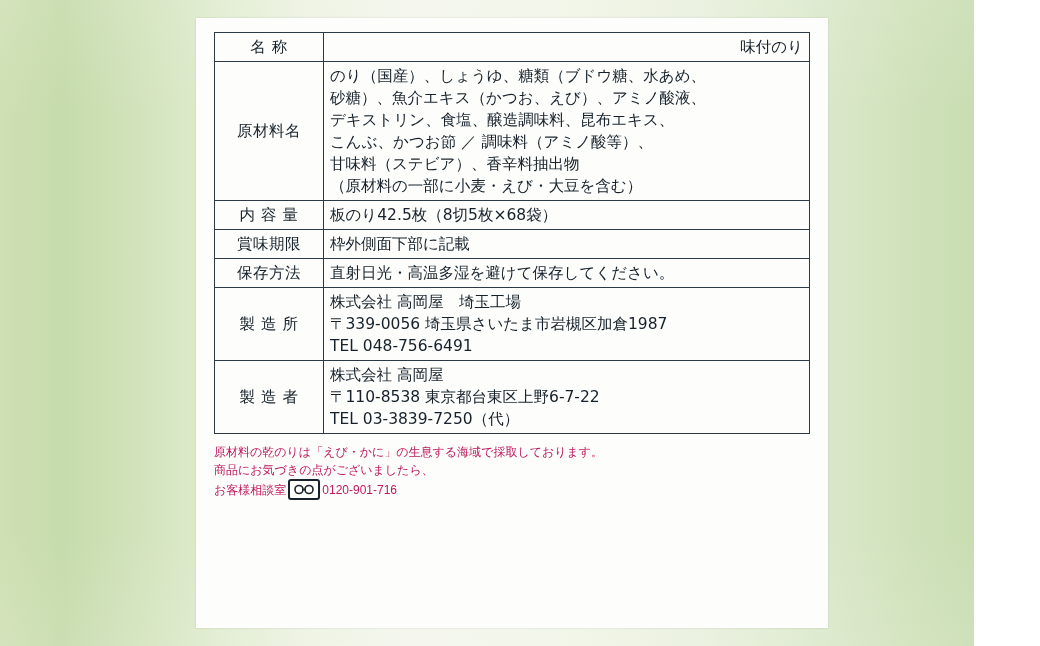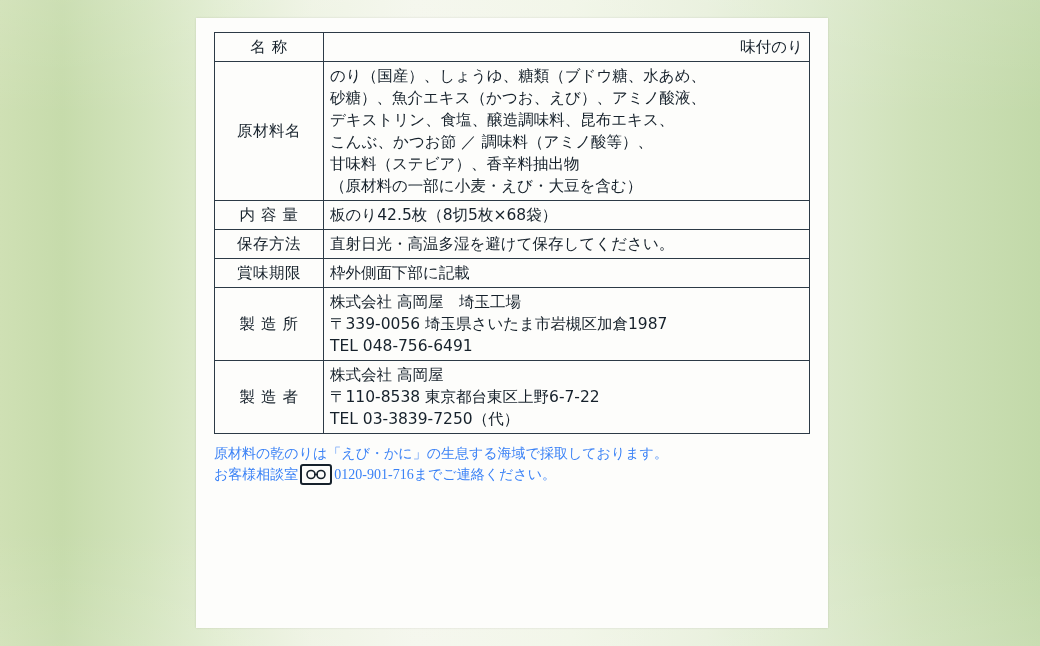--- a/index.html
+++ b/index.html
@@ -2,25 +2,26 @@
 <html><head>
 <meta charset="utf-8">
 <style>
   html, body {
     margin: 0;
     padding: 0;
     background: #ffffff;
   }
   #page {
     position: relative;
-    width: 1040px;
+    width: 939px;
     height: 646px;
     background: #ffffff;
     overflow: hidden;
     font-family: "Liberation Sans", sans-serif;
+    padding-left: 35px;
   }
   
   .photo-bg {
     position: absolute;
     left: 0; top: 0;
     width: 1040px; height: 646px;
     background:
       linear-gradient(90deg,
         #cfe0b4 0%,
         #c6dbab 6%,
@@ -93,24 +94,24 @@
     line-height: 1.54;
   }
   td.maker {
     line-height: 1.46;
     padding-top: 4px;
     padding-bottom: 4px;
   }
 
   .notes {
     margin-top: 9px;
-    font-family: Liberation Serif, serif;
-    font-size: 14px;
+    font-family: Liberation Sans, sans-serif;
+    font-size: 12px;
     line-height: 1.52;
-    color: #3b82f6;
+    color: #be185d;
   }
   .note-line {
     white-space: pre;
   }
   .contact-line {
     display: flex;
     align-items: center;
     white-space: pre;
   }
   .freedial {
@@ -148,53 +149,53 @@
 デキストリン、食塩、醸造調味料、昆布エキス、
 こんぶ、かつお節 ／ 調味料（アミノ酸等）、
 甘味料（ステビア）、香辛料抽出物
 （原材料の一部に小麦・えび・大豆を含む）</td>
           </tr>
           <tr>
             <td class="th">内 容 量</td>
             <td class="val">板のり42.5枚（8切5枚×68袋）</td>
           </tr>
           <tr>
+            <td class="th">賞味期限</td>
+            <td class="val">枠外側面下部に記載</td>
+          </tr>
+          <tr>
             <td class="th">保存方法</td>
             <td class="val">直射日光・高温多湿を避けて保存してください。</td>
-          </tr>
-          <tr>
-            <td class="th">賞味期限</td>
-            <td class="val">枠外側面下部に記載</td>
           </tr>
           <tr>
             <td class="th">製 造 所</td>
             <td class="val maker multiline">株式会社 高岡屋　埼玉工場
 〒339-0056 埼玉県さいたま市岩槻区加倉1987
 TEL  048-756-6491</td>
           </tr>
           <tr>
             <td class="th">製 造 者</td>
             <td class="val maker multiline">株式会社 高岡屋
 〒110-8538 東京都台東区上野6-7-22
 TEL  03-3839-7250（代）</td>
           </tr>
         </tbody>
       </table>
 
       <div class="notes">
         <div class="note-line">原材料の乾のりは「えび・かに」の生息する海域で採取しております。</div>
+        <div class="note-line">商品にお気づきの点がございましたら、</div>
         <div class="contact-line">
           <span>お客様相談室</span>
           <span class="freedial">
             <svg width="22" height="11" viewBox="0 0 22 11" aria-hidden="true">
               <circle cx="6" cy="5.5" r="4" fill="none" stroke="#16212b" stroke-width="1.6"></circle>
               <circle cx="16" cy="5.5" r="4" fill="none" stroke="#16212b" stroke-width="1.6"></circle>
               <rect x="9.2" y="4.7" width="3.6" height="1.6" fill="#16212b"></rect>
             </svg>
           </span>
           <span>0120-901-716</span>
-          <span>までご連絡ください。</span>
         </div>
       </div>
 
     </div>
   </div>
 </div>
 
 </body></html>

